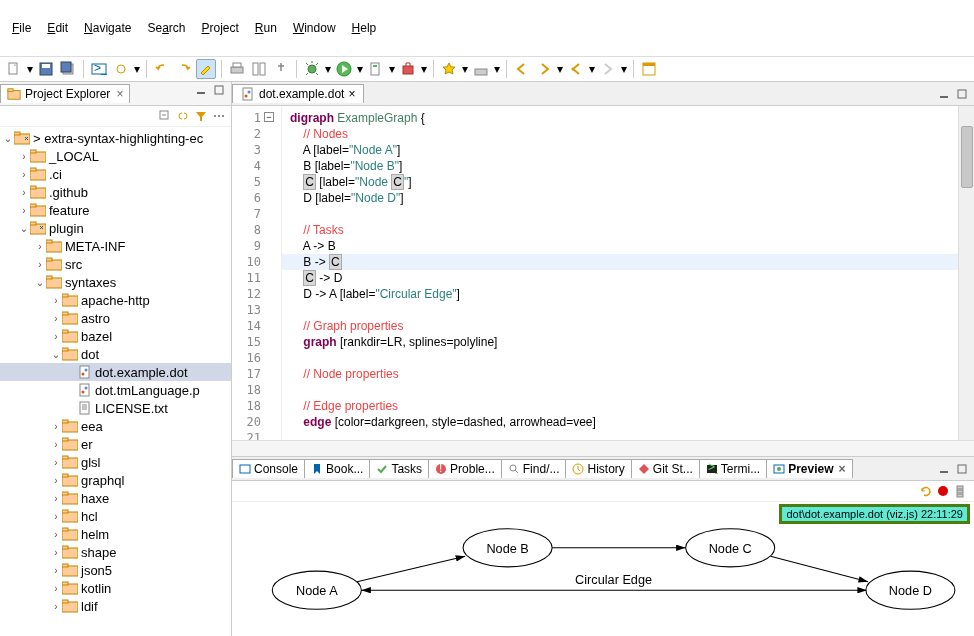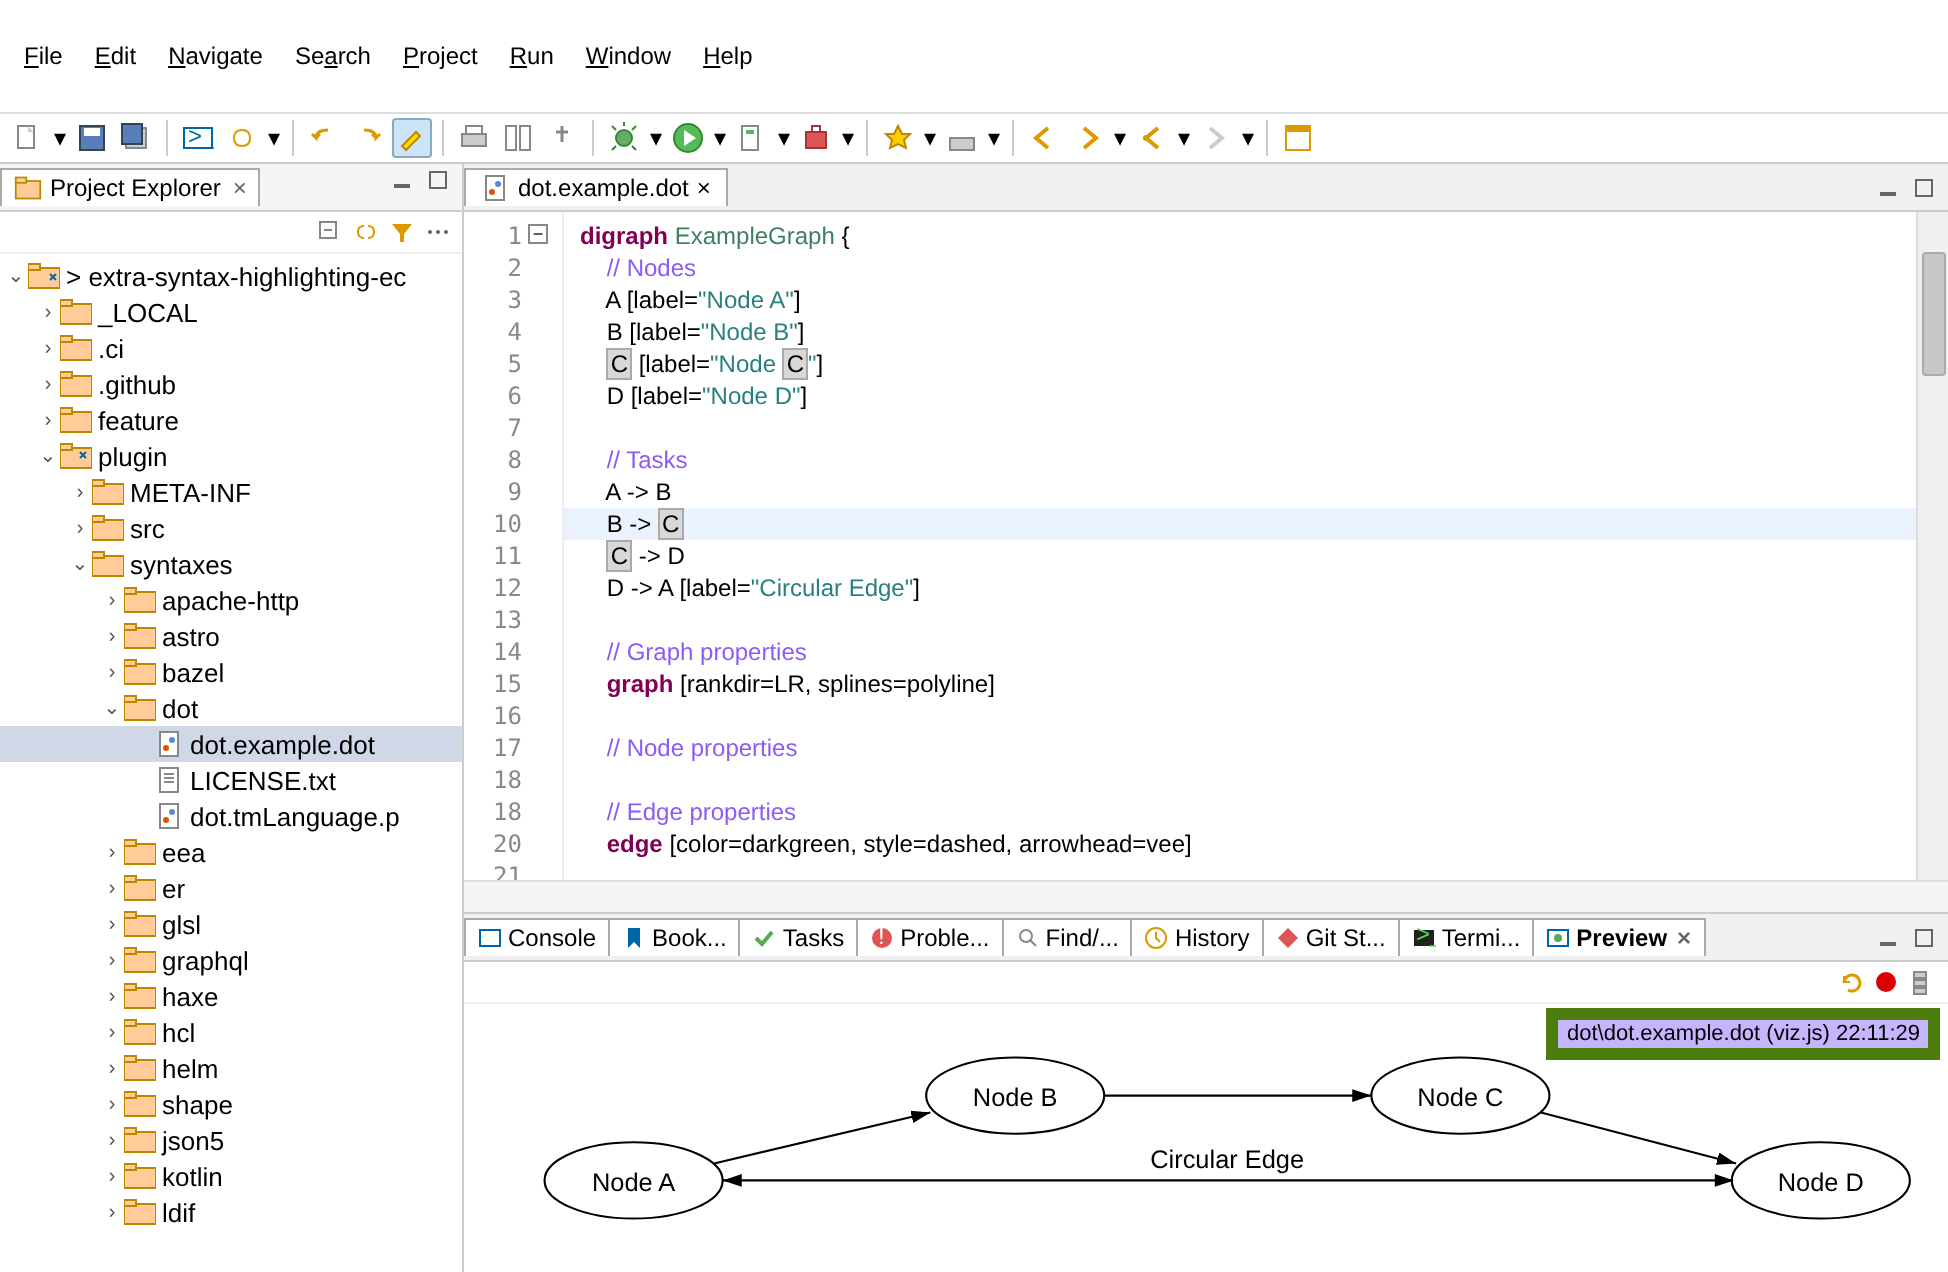--- a/index.html
+++ b/index.html
@@ -34,34 +34,34 @@
 .gutter{width:50px;background:#fff;border-right:1px solid #eee;padding-top:4px;position:relative}
 .fold-col{position:absolute;left:32px;top:6px}
 .fold-minus{width:10px;height:10px;border:1px solid #888;display:flex;align-items:center;justify-content:center;font-size:9px;line-height:1;background:#fff}
 .line-num{text-align:right;color:#888;font-family:Consolas,monospace;font-size:12px;padding-right:20px;height:16px;line-height:16px}
 .code{flex:1;font-family:Consolas,monospace;font-size:12px;padding-top:4px;overflow:hidden;position:relative}
 .code-line{height:16px;line-height:16px;padding-left:8px;white-space:pre}
 .code-line.hl{background:#eaf2fd}
 .kw{color:#7f0055;font-weight:bold}
 .name{color:#3f7f5f}
 .str{color:#2a7f7f}
-.com{color:#8b5cf6}
+.com{color:#ef4444}
 .cbox{background:#d8d8d8;border:1px solid #aaa;padding:0 1px}
 .ed-scroll{width:16px;background:#f0f0f0;border-left:1px solid #ddd;position:relative}
 .ed-scroll::before{content:"";position:absolute;top:20px;left:2px;width:10px;height:60px;background:#c8c8c8;border:1px solid #aaa;border-radius:2px}
 .hscroll{height:16px;background:#f5f5f5;border-top:1px solid #ddd}
 .bottom-panel{height:180px;border-top:1px solid #ccc;background:#fff;display:flex;flex-direction:column}
 .bottom-tabs{display:flex;align-items:center;background:#f0f0f0;border-bottom:1px solid #ccc;height:24px;gap:0}
 .btab{display:flex;align-items:center;background:#fff;border:1px solid #aaa;padding:2px 6px;gap:3px;font-size:11px;border-bottom:none;margin-right:-1px}
 .btab.active{background:#fff;font-weight:bold}
 .btab .tclose{color:#666;margin-left:2px}
 .bottom-toolbar{display:flex;justify-content:flex-end;padding:2px 6px;gap:4px;border-bottom:1px solid #eee;align-items:center}
 .red-dot{width:10px;height:10px;border-radius:50%;background:#d00}
 .preview-area{flex:1;position:relative;overflow:hidden;background:#fff}
-.tooltip{position:absolute;right:4px;top:2px;background:#c4b5fd;border:6px solid #4d7c0f;padding:1px 4px;font-size:11px}
+.tooltip{position:absolute;right:4px;top:2px;background:#5eead4;border:3px solid #4d7c0f;padding:1px 4px;font-size:11px}
 .graph-svg{width:100%;height:100%}
 .proj-icon{display:inline-block}
 </style>
 </head>
 <body>
 
 <div class="menubar">
   <span><u>F</u>ile</span>
   <span><u>E</u>dit</span>
   <span><u>N</u>avigate</span>
@@ -378,31 +378,31 @@
           <svg class="file-icon" viewBox="0 0 14 14">
             <rect x="2" y="1" width="9" height="12" fill="#fff" stroke="#888"></rect>
             <circle cx="5" cy="9" r="1.5" fill="#d50"></circle>
             <circle cx="8" cy="5" r="1.5" fill="#58d"></circle>
           </svg>
           <span class="tree-label">dot.example.dot</span>
         </div>
       <div class="tree-row" style="padding-left:78px">
           <svg class="file-icon" viewBox="0 0 14 14">
             <rect x="2" y="1" width="9" height="12" fill="#fff" stroke="#888"></rect>
-            <path d="M4 4 L9 4 M4 6 L9 6 M4 8 L9 8" stroke="#888"></path>
-          </svg>
-          <span class="tree-label">LICENSE.txt</span>
+            <circle cx="5" cy="9" r="1.5" fill="#d50"></circle>
+            <circle cx="8" cy="5" r="1.5" fill="#58d"></circle>
+          </svg>
+          <span class="tree-label">dot.tmLanguage.p</span>
         </div>
       <div class="tree-row" style="padding-left:78px">
           <svg class="file-icon" viewBox="0 0 14 14">
             <rect x="2" y="1" width="9" height="12" fill="#fff" stroke="#888"></rect>
-            <circle cx="5" cy="9" r="1.5" fill="#d50"></circle>
-            <circle cx="8" cy="5" r="1.5" fill="#58d"></circle>
-          </svg>
-          <span class="tree-label">dot.tmLanguage.p</span>
+            <path d="M4 4 L9 4 M4 6 L9 6 M4 8 L9 8" stroke="#888"></path>
+          </svg>
+          <span class="tree-label">LICENSE.txt</span>
         </div>
       <div class="tree-row" style="padding-left:50px">
           <span class="exp">›</span>
           <svg class="folder-icon" viewBox="0 0 16 14">
             <rect x="0" y="3" width="16" height="10" fill="#fc9" stroke="#b80"></rect>
             <rect x="0" y="1" width="6" height="3" fill="#fc9" stroke="#b80"></rect>
           </svg>
           <span class="tree-label">eea</span>
         </div>
       <div class="tree-row" style="padding-left:50px">

